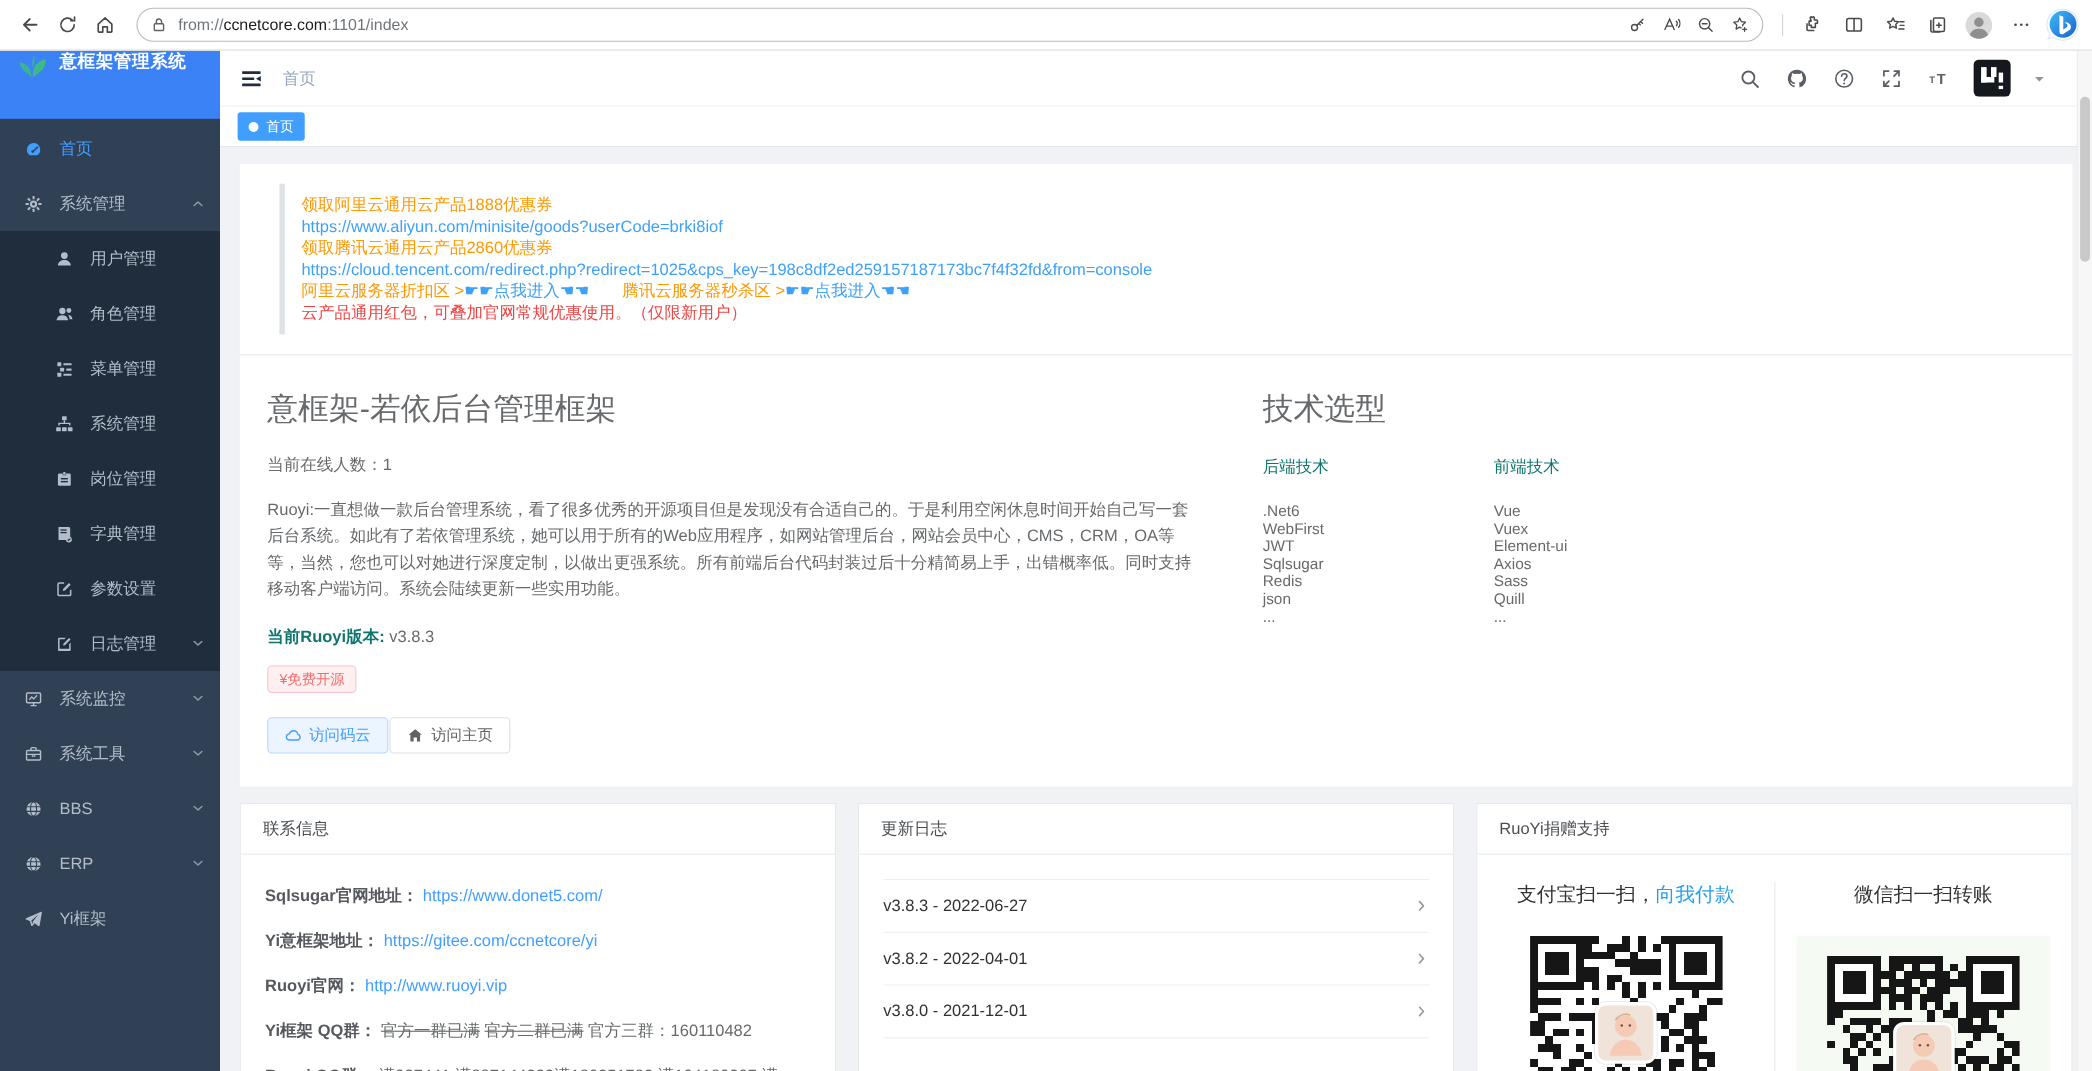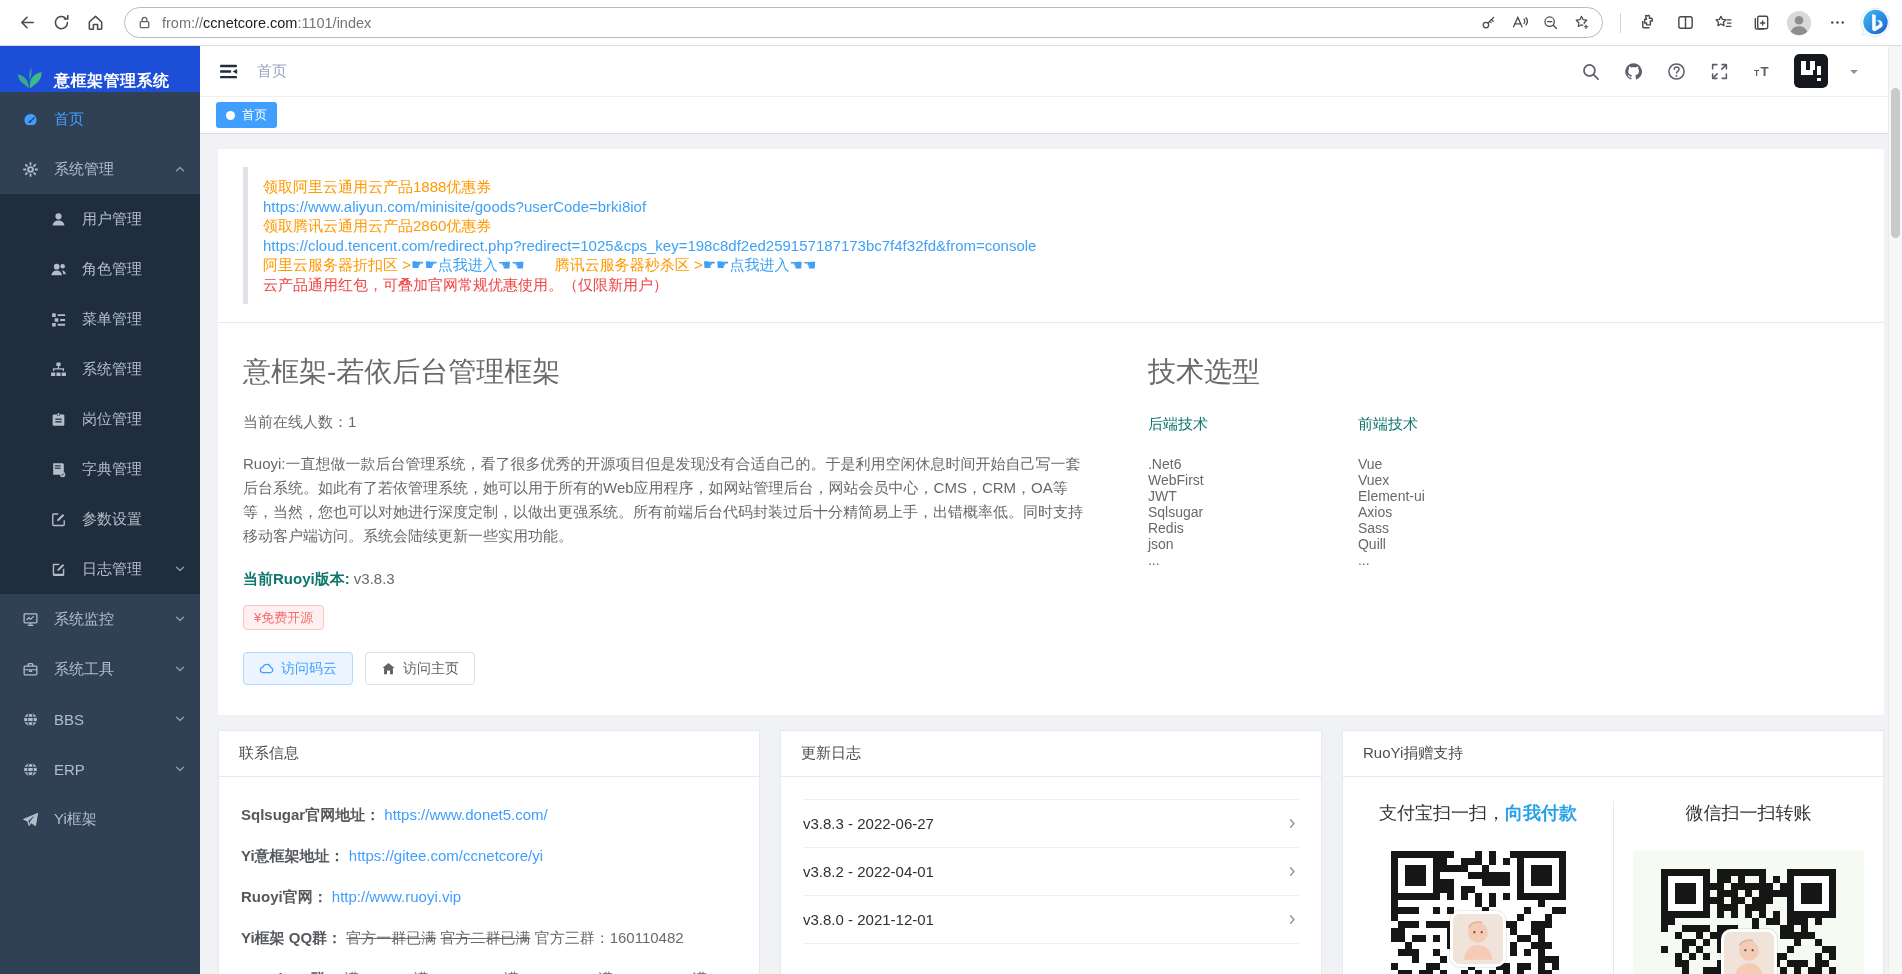--- a/index.html
+++ b/index.html
@@ -20,21 +20,21 @@
   .url-text .dim{color:#70757a}
   .pill-right{margin-left:auto;gap:2px}
   .divider-v{width:1px;height:20px;background:#d5d5d5;margin:0 5px}
   .chrome-right{gap:4px}
   .chrome-right .avatar-btn svg{width:26px;height:26px}
   .chrome-right .copilot svg{width:31px;height:31px}
 
   
   .app{display:flex;height:928px}
   .sidebar{width:200px;background:#304156;flex:0 0 auto;display:flex;flex-direction:column;overflow:hidden}
-  .logo{height:46px;background:#1d4ed8;display:flex;align-items:flex-end;padding-left:16px;gap:10px;flex:0 0 auto}
+  .logo{height:62px;background:#3b82f6;display:flex;align-items:flex-start;padding-left:16px;gap:10px;flex:0 0 auto}
   .logo svg{width:28px;height:28px;display:block}
   .logo-title{color:#fff;font-size:16px;font-weight:bold;letter-spacing:.5px}
   .menu{flex:1;padding-top:2px}
   .menu-item{height:50px;display:flex;align-items:center;padding:0 14px 0 22px;gap:15px;font-size:15px;color:#b3bdca;cursor:pointer}
   .menu-item .mi-icon{display:flex}
   .menu-item .mi-icon svg{width:17px;height:17px;display:block}
   .menu-item.sub{padding-left:50px;background:#1f2d3d}
   .menu-item.active{color:#409eff}
   .mi-label{flex:0 1 auto}
   .mi-arrow{margin-left:auto;color:#8d9aab;display:flex}
@@ -54,33 +54,33 @@
   .nav-avatar svg{width:34px;height:34px;display:block;border-radius:5px}
   .caret{width:0;height:0;border:4.5px solid transparent;border-top-color:#8c939d;margin-top:5px;cursor:pointer}
 
   .tabbar{height:38px;background:#fff;border-top:1px solid #f0f0f0;border-bottom:1px solid #d8dce5;box-shadow:0 1px 3px rgba(0,0,0,.05);display:flex;align-items:center;padding:0 16px;flex:0 0 auto}
   .tab-tag{background:#409eff;color:#fff;height:26px;display:inline-flex;align-items:center;padding:0 10px;font-size:12.5px;border-radius:3px;cursor:pointer}
   .tab-dot{width:9px;height:9px;border-radius:50%;background:#fff;margin-right:7px}
 
   
   .content{flex:1;background:#f0f2f5;padding:15px 18px;overflow:hidden}
   .panel{background:#fff;padding:10px 25px 30px}
-  blockquote.notice{border-left:5px solid #dfe3e8;padding:10px 0 10px 15px;margin:8px 0 18px}
+  blockquote.notice{border-left:5px solid #dfe3e8;padding:10px 0 10px 15px;margin:8px 11px 18px}
   .notice-line{font-size:15px;line-height:19.5px;white-space:nowrap}
   .c-orange{color:#ff9900}.c-link{color:#3ea1f6;cursor:pointer}.c-red{color:#ef4444}.c-plain{color:#676a6c}
   .panel hr{border:none;border-top:1px solid #e7eaec;margin:4px -25px 0}
   .main-row{display:flex;padding-top:4px}
   .col-left{width:56%;padding-right:60px}
   h1.big{font-size:28px;color:#676a6c;font-weight:normal;margin:26px 0 22px}
   .online{font-size:15px;color:#676a6c;margin-bottom:20px}
   .desc{font-size:15px;line-height:24px;color:#676a6c;margin-bottom:22px}
   .version{font-size:15px;color:#676a6c}
   .version b{color:#0f766e}
   .free-tag{display:inline-block;margin:16px 0 22px;background:#fef0f0;border:1px solid #fbc4c4;color:#f56c6c;font-size:13px;padding:5px 10px;border-radius:4px;line-height:1}
-  .btn-row{display:flex;gap:12px}
+  .btn-row{display:flex;gap:1px}
   .btn{height:33px;display:inline-flex;align-items:center;gap:7px;padding:0 15px;border-radius:4px;font-size:14px;cursor:pointer;border:1px solid;font-family:inherit}
   .btn svg{width:15px;height:15px;display:block}
   .btn-gitee{background:#ecf5ff;border-color:#b3d8ff;color:#409eff}
   .btn-home{background:#fff;border-color:#dcdfe6;color:#606266}
   .col-right{flex:1}
   .tech-cols{display:flex;gap:14px;margin-top:24px}
   .tech-col{width:196px}
   .tech-sub{font-size:15px;color:#0f766e;margin-bottom:22px}
   .tech-item{font-size:14px;line-height:16px;color:#676a6c}
 
@@ -94,21 +94,21 @@
   .seg-link{color:#409eff;cursor:pointer}
   .seg-struck{text-decoration:line-through}
   .changelog{border-top:1px solid #ebeef5;margin-top:14px}
   .cl-row{height:48px;display:flex;align-items:center;justify-content:space-between;border-bottom:1px solid #ebeef5;font-size:15px;color:#303133;cursor:pointer}
   .cl-arrow{color:#999;display:flex}
   .cl-arrow svg{width:13px;height:13px;transform:rotate(-90deg)}
   .donate-body{display:flex;padding-top:24px}
   .donate-half{width:50%;text-align:center;padding-bottom:20px}
   .donate-half+.donate-half{border-left:1px solid #e7eaec}
   .donate-title{font-size:18px;color:#333;margin-bottom:26px}
-  .donate-title .blue{color:#29a1e8;font-weight:bold;cursor:pointer}
+  .donate-title .blue{color:#29a1e8;font-weight:normal;cursor:pointer}
   .qr-outer{display:inline-block}
   .wechat .qr-outer{background:#f5faf2;padding:18px 28px}
   .qr-wrap{position:relative;display:inline-block;line-height:0}
   .qr-baby{position:absolute;left:50%;top:50%;transform:translate(-50%,-50%);width:56px;height:56px;border-radius:10px;overflow:hidden;border:3px solid #fff;box-shadow:0 0 0 1px rgba(0,0,0,.08);background:#efe3da}
   .qr-baby svg{width:100%;height:100%;display:block}
 
   
   .scrollbar{position:absolute;right:0;top:46px;bottom:0;width:14px;background:#f7f7f7;border-left:1px solid #ececec;z-index:8;cursor:pointer}
   .scroll-thumb{position:absolute;top:42px;left:2px;width:9px;height:150px;border-radius:5px;background:#c9c9c9}
 </style>

